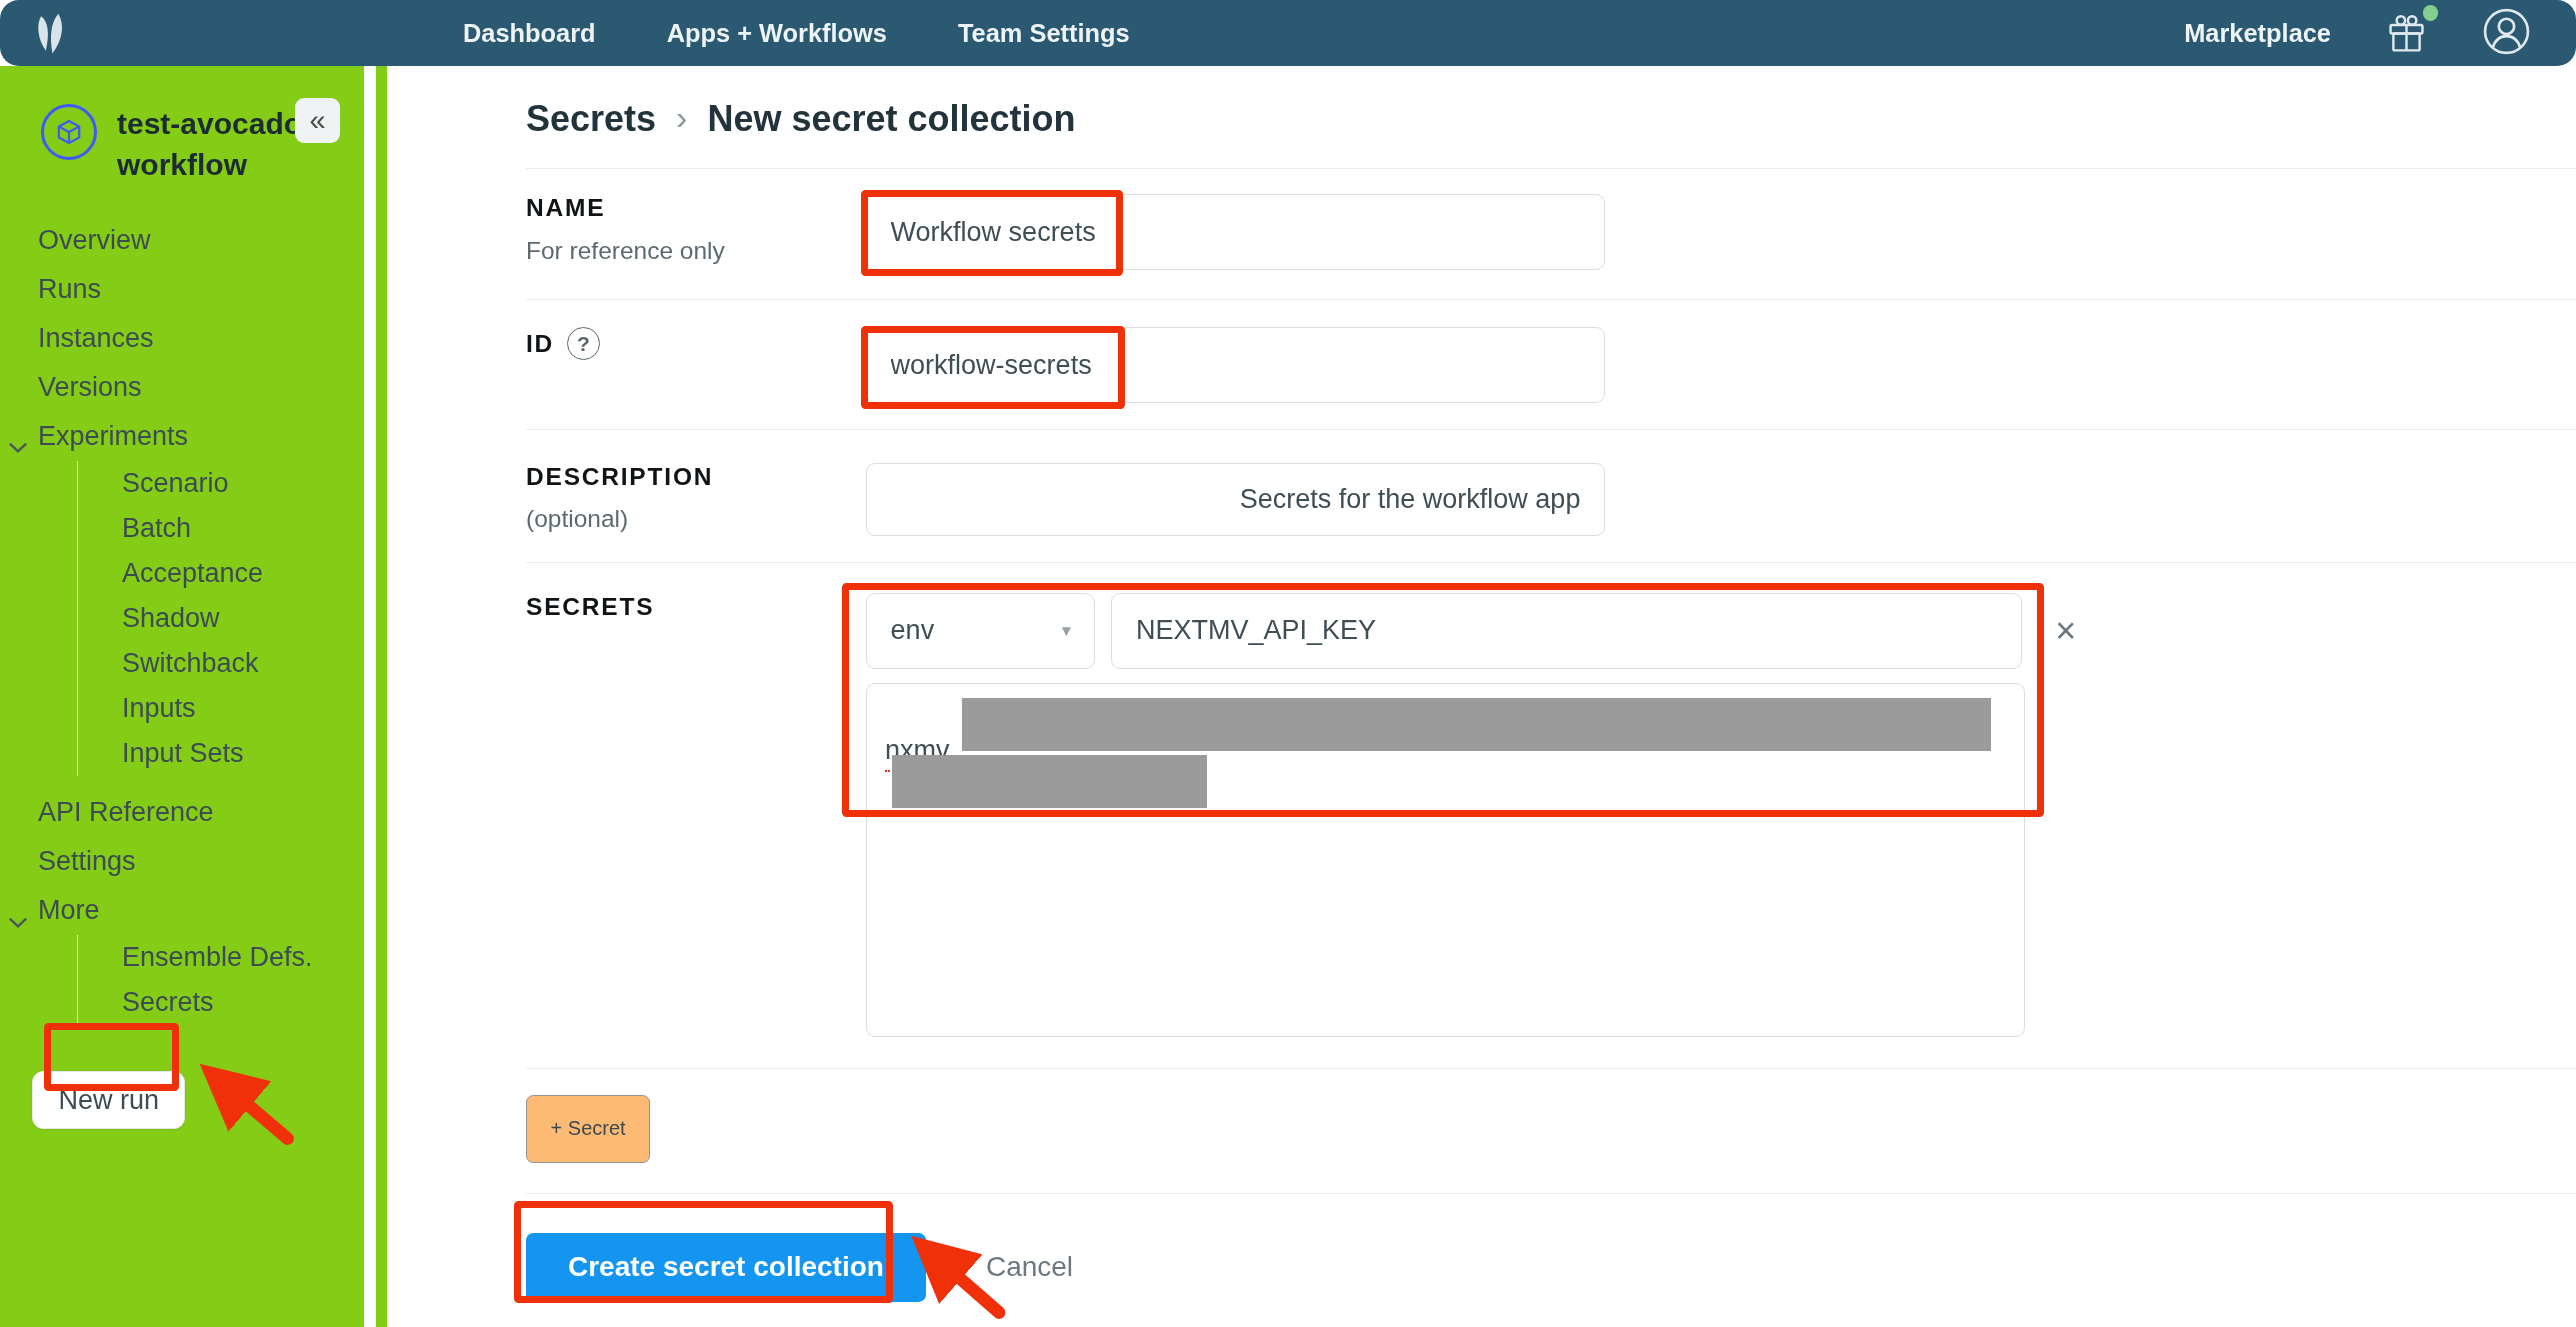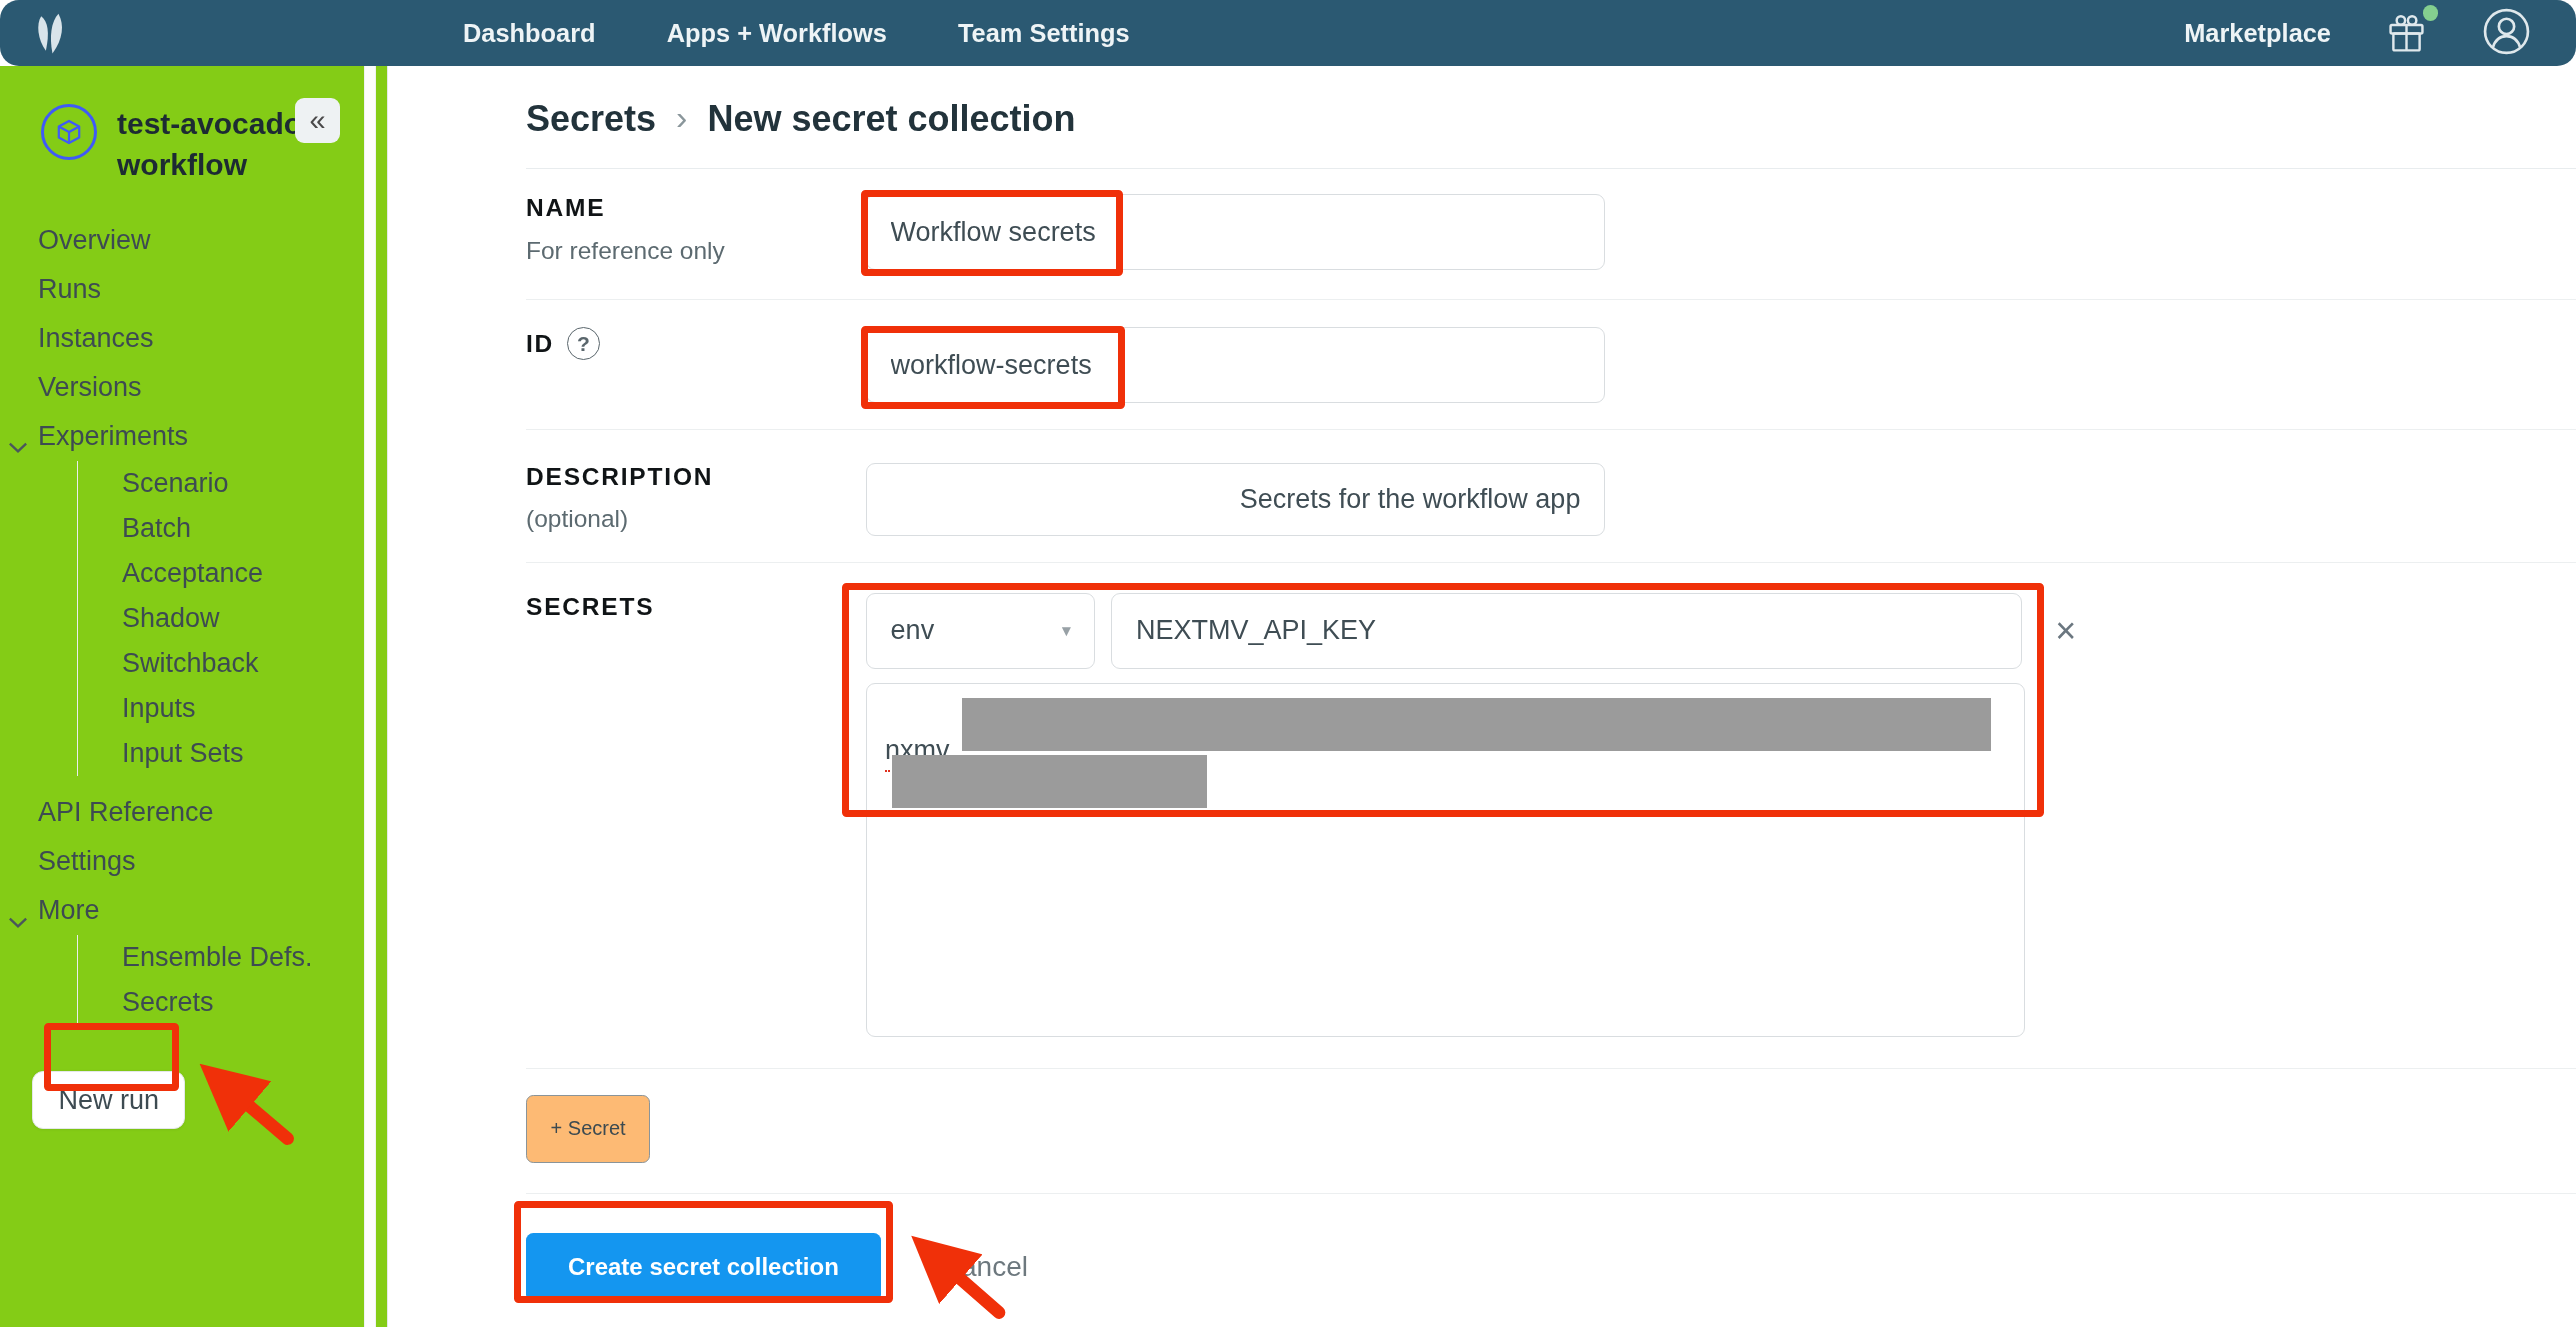--- a/index.html
+++ b/index.html
@@ -86,21 +86,21 @@
                   background:#9b9b9b; }
   .redact-bar-2 { position:absolute; left:25.4px; top:71px; width:315px; height:53px;
                   background:#9b9b9b; }
 
   .add-secret-btn { height:68px; background:#fdba74; border:1.8px solid #8a9499; border-radius:7.3px;
                     font-size:20px; color:#3c4a50; padding:0 23.6px; cursor:pointer;
                     font-family:"Liberation Sans", sans-serif; }
 
   .footer-actions { display:flex; align-items:center; margin-top:39px; gap:60px; }
   .create-btn { height:69px; background:#1496f0; color:#fff; border:none; border-radius:7.3px;
-                font-size:24px; font-weight:700; padding:0 42px; cursor:pointer;
+                font-size:28px; font-weight:700; padding:0 42px; cursor:pointer;
                 font-family:"Liberation Sans", sans-serif;text-align:right; }
   .cancel-link { font-size:28px; color:#6d787e; cursor:pointer; }
 
   
   .anno-box { position:absolute; border:7.3px solid #f03009; border-radius:4.5px;
               pointer-events:none; }
   .anno-arrow { position:absolute; pointer-events:none; }
 </style>
 </head>
 <body>

